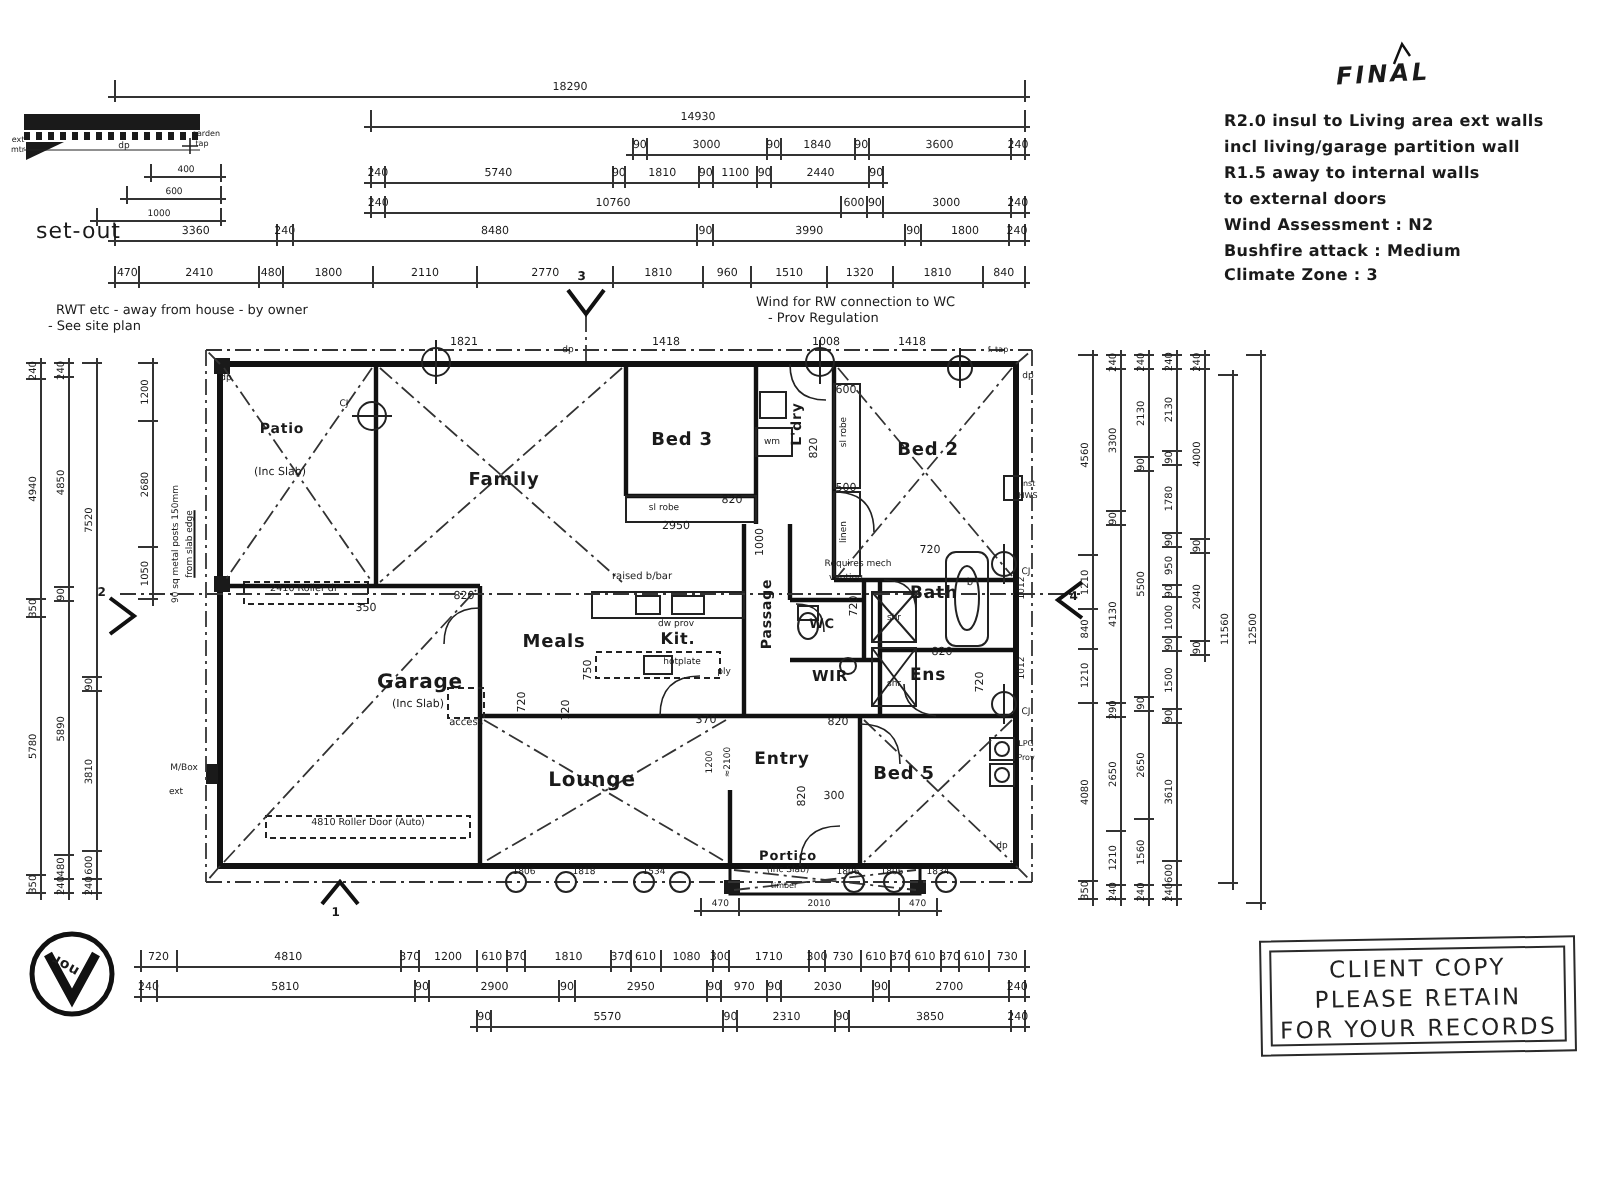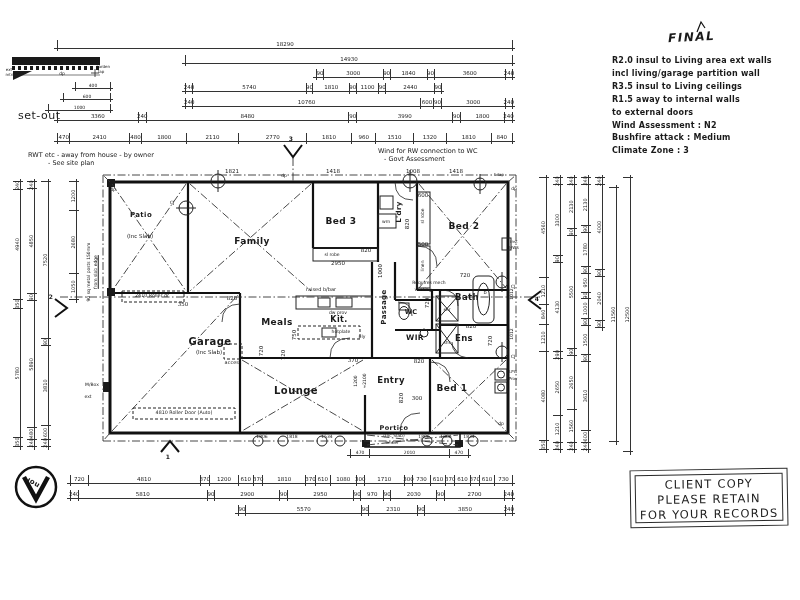--- a/index.html
+++ b/index.html
@@ -715,21 +715,21 @@
 <span class="lbl room" style="left:384px;top:307px;font-size:7px;transform:translate(-50%,-50%) rotate(-90deg)">Passage</span>
 <span class="lbl room" style="left:411px;top:312px;font-size:6.5px">WC</span>
 <span class="lbl room" style="left:467px;top:297px;font-size:8.5px">Bath</span>
 <span class="lbl" style="left:485px;top:292px;font-size:5px">b</span>
 <span class="lbl" style="left:447px;top:310px;font-size:4.5px">shr</span>
 <span class="lbl" style="left:447px;top:343px;font-size:4.5px">shr</span>
 <span class="lbl room" style="left:415px;top:338px;font-size:7.5px">WIR</span>
 <span class="lbl room" style="left:464px;top:338px;font-size:8.5px">Ens</span>
 <span class="lbl" style="left:429px;top:283px;font-size:4.5px">Requires mech</span>
 <span class="lbl" style="left:423px;top:290px;font-size:4.5px">venting</span>
-<span class="lbl room" style="left:452px;top:388px;font-size:9px">Bed 1</span>
+<span class="lbl room" style="left:452px;top:388px;font-size:9px">Bed 5</span>
 <span class="lbl room" style="left:391px;top:380px;font-size:8.5px">Entry</span>
 <span class="lbl room" style="left:296px;top:391px;font-size:10px">Lounge</span>
 <span class="lbl room" style="left:394px;top:428px;font-size:6.5px">Portico</span>
 <span class="lbl" style="left:394px;top:436px;font-size:4.5px">(Inc Slab)</span>
 <span class="lbl" style="left:392px;top:443px;font-size:4px">timber</span>
 <span class="lbl" style="left:233px;top:362px;font-size:5px">access</span>
 <span class="lbl" style="left:514px;top:242px;font-size:4px">inst</span>
 <span class="lbl" style="left:514px;top:248px;font-size:4px">HWS</span>
 <span class="lbl" style="left:513px;top:372px;font-size:4px">LPG</span>
 <span class="lbl" style="left:513px;top:379px;font-size:4px">Prov</span>
@@ -756,28 +756,27 @@
 <span class="lbl room" style="left:33px;top:482px;font-size:7px;transform:translate(-50%,-50%) rotate(-150deg)">nor</span>
 
 <span class="lbl-l" style="left:18px;top:110px;font-size:11px;letter-spacing:.5px">set-out</span>
 <span class="lbl" style="left:103px;top:67px;font-size:4px">garden</span>
 <span class="lbl" style="left:101px;top:72px;font-size:4px">tap</span>
 <span class="lbl" style="left:9px;top:70px;font-size:4px">ext</span>
 <span class="lbl" style="left:9px;top:75px;font-size:4px">mtr</span>
 <span class="lbl" style="left:62px;top:74px;font-size:4.5px">dp</span>
 
 <span class="lbl-l" style="left:28px;top:152px;font-size:6.5px">RWT etc - away from house - by owner</span>
-<span class="lbl-l" style="left:48px;top:160px;font-size:6.5px">- See site plan</span>
+<span class="lbl-l" style="left:24px;top:160px;font-size:6.5px">- See site plan</span>
 <span class="lbl-l" style="left:378px;top:148px;font-size:6.5px">Wind for RW connection to WC</span>
-<span class="lbl-l" style="left:384px;top:156px;font-size:6.5px">- Govt Assessment</span>
+<span class="lbl-l" style="left:384px;top:156px;font-size:6.5px">- Prov Regulation</span>
 <span class="final">FINAL</span>
 <div class="lbl-l specs" style="left:612px;top:55px">
   <div>R2.0 insul to Living area ext walls</div>
   <div>incl living/garage partition wall</div>
-  <div>R3.5 insul to Living ceilings</div>
   <div>R1.5 away to internal walls</div>
   <div>to external doors</div>
   <div>Wind Assessment : N2</div>
   <div>Bushfire attack : Medium</div>
   <div>Climate Zone : 3</div>
 </div>
 
 <div class="stamp">
   <div class="stamp-inner">
     <div>CLIENT  COPY</div>

